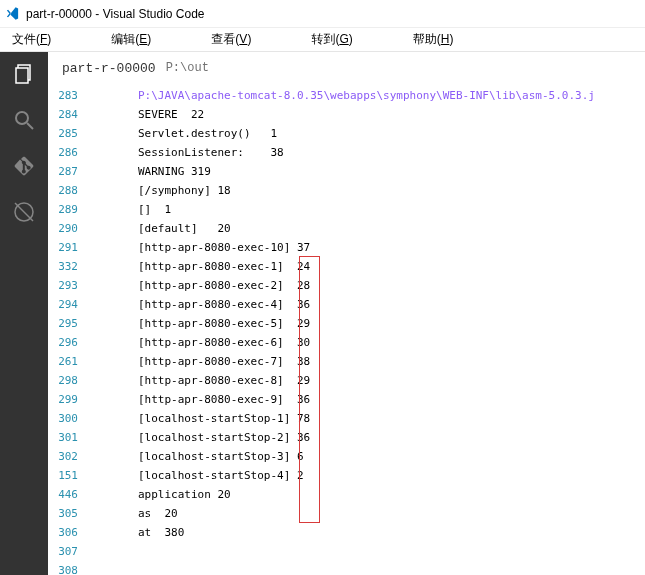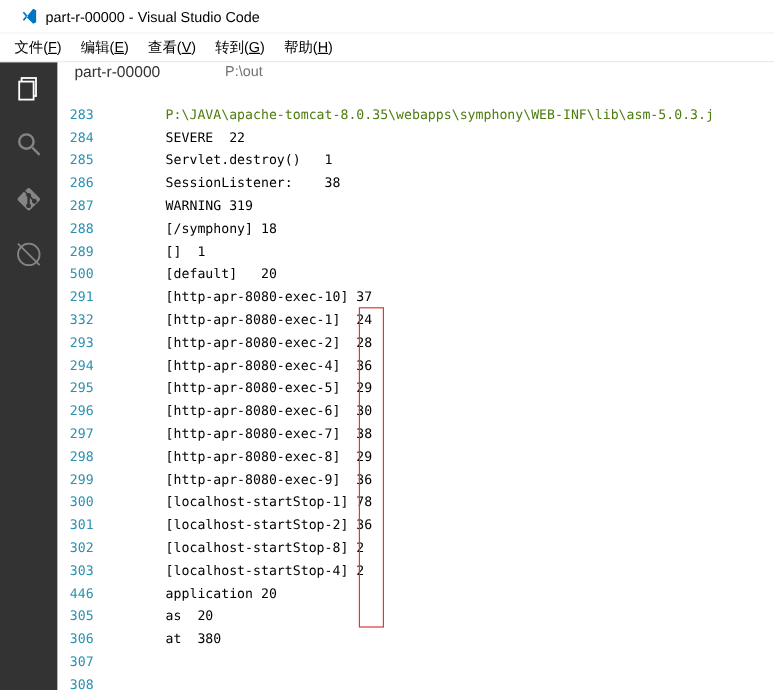--- a/index.html
+++ b/index.html
@@ -1,36 +1,36 @@
 <!DOCTYPE html>
 <html><head>
 <meta charset="utf-8">
 <style>
 * { margin: 0; padding: 0; box-sizing: border-box; }
 body { font-family: "Microsoft YaHei", sans-serif; font-size: 12px; background: #fff; width: 645px; height: 575px; overflow: hidden; }
-.titlebar { display: flex; align-items: center; height: 28px; background: #fff; padding: 0 16px; border-bottom: 1px solid #eee; }
+.titlebar { display: flex; align-items: center; height: 28px; background: #fff; padding: 0 4px; border-bottom: 1px solid #eee; }
 .title-icon { width: 16px; height: 16px; margin-right: 6px; display: flex; align-items: center; justify-content: center; }
 .title-text { font-size: 12px; color: #000; }
-.menubar { display: flex; height: 24px; background: #fff; padding: 0 4px; align-items: center; border-bottom: 1px solid #e5e5e5; }
+.menubar { display: flex; height: 24px; background: #fff; padding: 0 4px; align-items: center; border-bottom: 1px solid #e5e5e5; gap: 44px; }
 .menu-item { padding: 2px 8px; font-size: 12px; color: #000; cursor: default; }
 .menu-item u { text-decoration: underline; }
 .main { display: flex; height: calc(575px - 52px); }
 .activitybar { width: 48px; background: #333333; display: flex; flex-direction: column; align-items: center; padding-top: 8px; gap: 18px; }
 .activity-icon { width: 28px; height: 28px; display: flex; align-items: center; justify-content: center; color: #858585; cursor: pointer; }
 .activity-icon.active { color: #fff; }
 .editor { flex: 1; background: #fff; display: flex; flex-direction: column; }
-.tab { height: 32px; display: flex; align-items: flex-start; padding: 0 14px; font-size: 13px; color: #333; font-family: Liberation Sans, sans-serif; gap: 44px; }
+.tab { height: 32px; display: flex; align-items: center; padding: 0 14px; font-size: 13px; color: #333; font-family: Liberation Mono, monospace; }
 .tab-name { margin-right: 10px; }
 .tab-path { color: #737373; font-size: 12px; }
 .code { flex: 1; display: flex; font-family: Consolas, monospace; font-size: 11px; line-height: 19px; position: relative; padding-top: 2px; overflow: hidden; gap: 46px; }
 .gutter { width: 44px; text-align: right; color: #2b91af; padding-right: 14px; user-select: none; }
 .gutter div { height: 19px; }
 .lines { flex: 1; color: #000; position: relative; }
 .lines div.line { height: 19px; white-space: pre; }
-.faded { color: #4d7c0f; }
+.faded { color: #8b5cf6; }
 .hl-box { position: absolute; border: 1px solid #d83b3b; pointer-events: none; }
 </style>
 </head>
 <body>
 
 <div class="titlebar">
   <span class="title-icon">
     <svg width="15" height="15" viewBox="0 0 24 24">
         <path fill="#0075c4" d="M17 2l4 2v16l-4 2-9-9 9-11zM3 7l4 5-4 5 2 1 5-6-5-6-2 1z"></path>
       </svg>
@@ -80,34 +80,34 @@
     </div>
     <div class="code">
       <div class="gutter" id="gutter">
           <div>283</div>
           <div>284</div>
           <div>285</div>
           <div>286</div>
           <div>287</div>
           <div>288</div>
           <div>289</div>
-          <div>500</div>
+          <div>290</div>
           <div>291</div>
           <div>332</div>
           <div>293</div>
           <div>294</div>
           <div>295</div>
           <div>296</div>
-          <div>297</div>
+          <div>261</div>
           <div>298</div>
           <div>299</div>
           <div>300</div>
           <div>301</div>
           <div>302</div>
-          <div>303</div>
+          <div>151</div>
           <div>446</div>
           <div>305</div>
           <div>306</div>
           <div>307</div>
           <div>308</div>
         </div>
       <div class="lines" id="lines">
         <div class="hl-box" id="hlbox" style="top: 170px; height: 267px; left: 161px; width: 21px;"></div>
       <div class="line faded">P:\JAVA\apache-tomcat-8.0.35\webapps\symphony\WEB-INF\lib\asm-5.0.3.j</div>
           <div class="line">SEVERE  22</div>
@@ -121,21 +121,21 @@
           <div class="line">[http-apr-8080-exec-1]  24</div>
           <div class="line">[http-apr-8080-exec-2]  28</div>
           <div class="line">[http-apr-8080-exec-4]  36</div>
           <div class="line">[http-apr-8080-exec-5]  29</div>
           <div class="line">[http-apr-8080-exec-6]  30</div>
           <div class="line">[http-apr-8080-exec-7]  38</div>
           <div class="line">[http-apr-8080-exec-8]  29</div>
           <div class="line">[http-apr-8080-exec-9]  36</div>
           <div class="line">[localhost-startStop-1] 78</div>
           <div class="line">[localhost-startStop-2] 36</div>
-          <div class="line">[localhost-startStop-8] 2</div>
+          <div class="line">[localhost-startStop-3] 6</div>
           <div class="line">[localhost-startStop-4] 2</div>
           <div class="line">application 20</div>
           <div class="line">as  20</div>
           <div class="line">at  380</div>
         </div>
     </div>
   </div>
 </div>
 
 </body></html>

